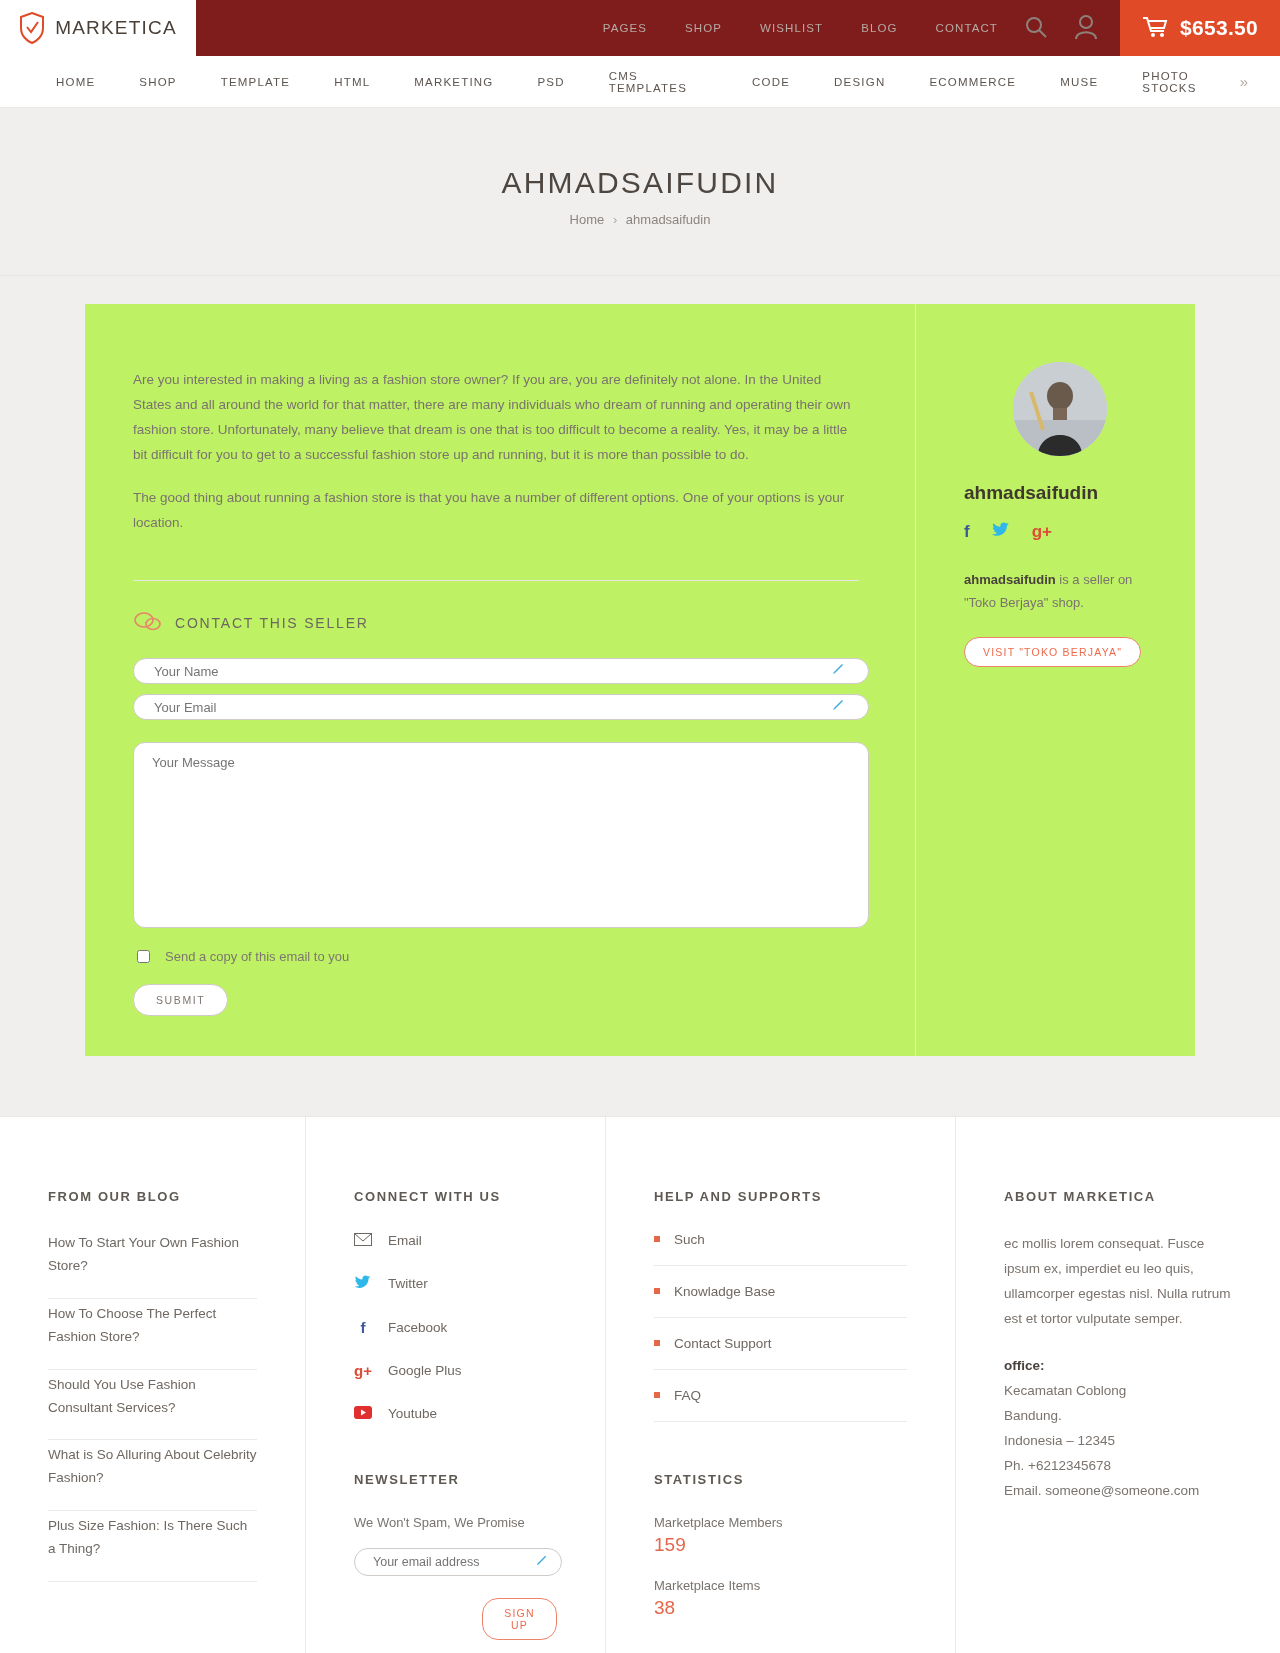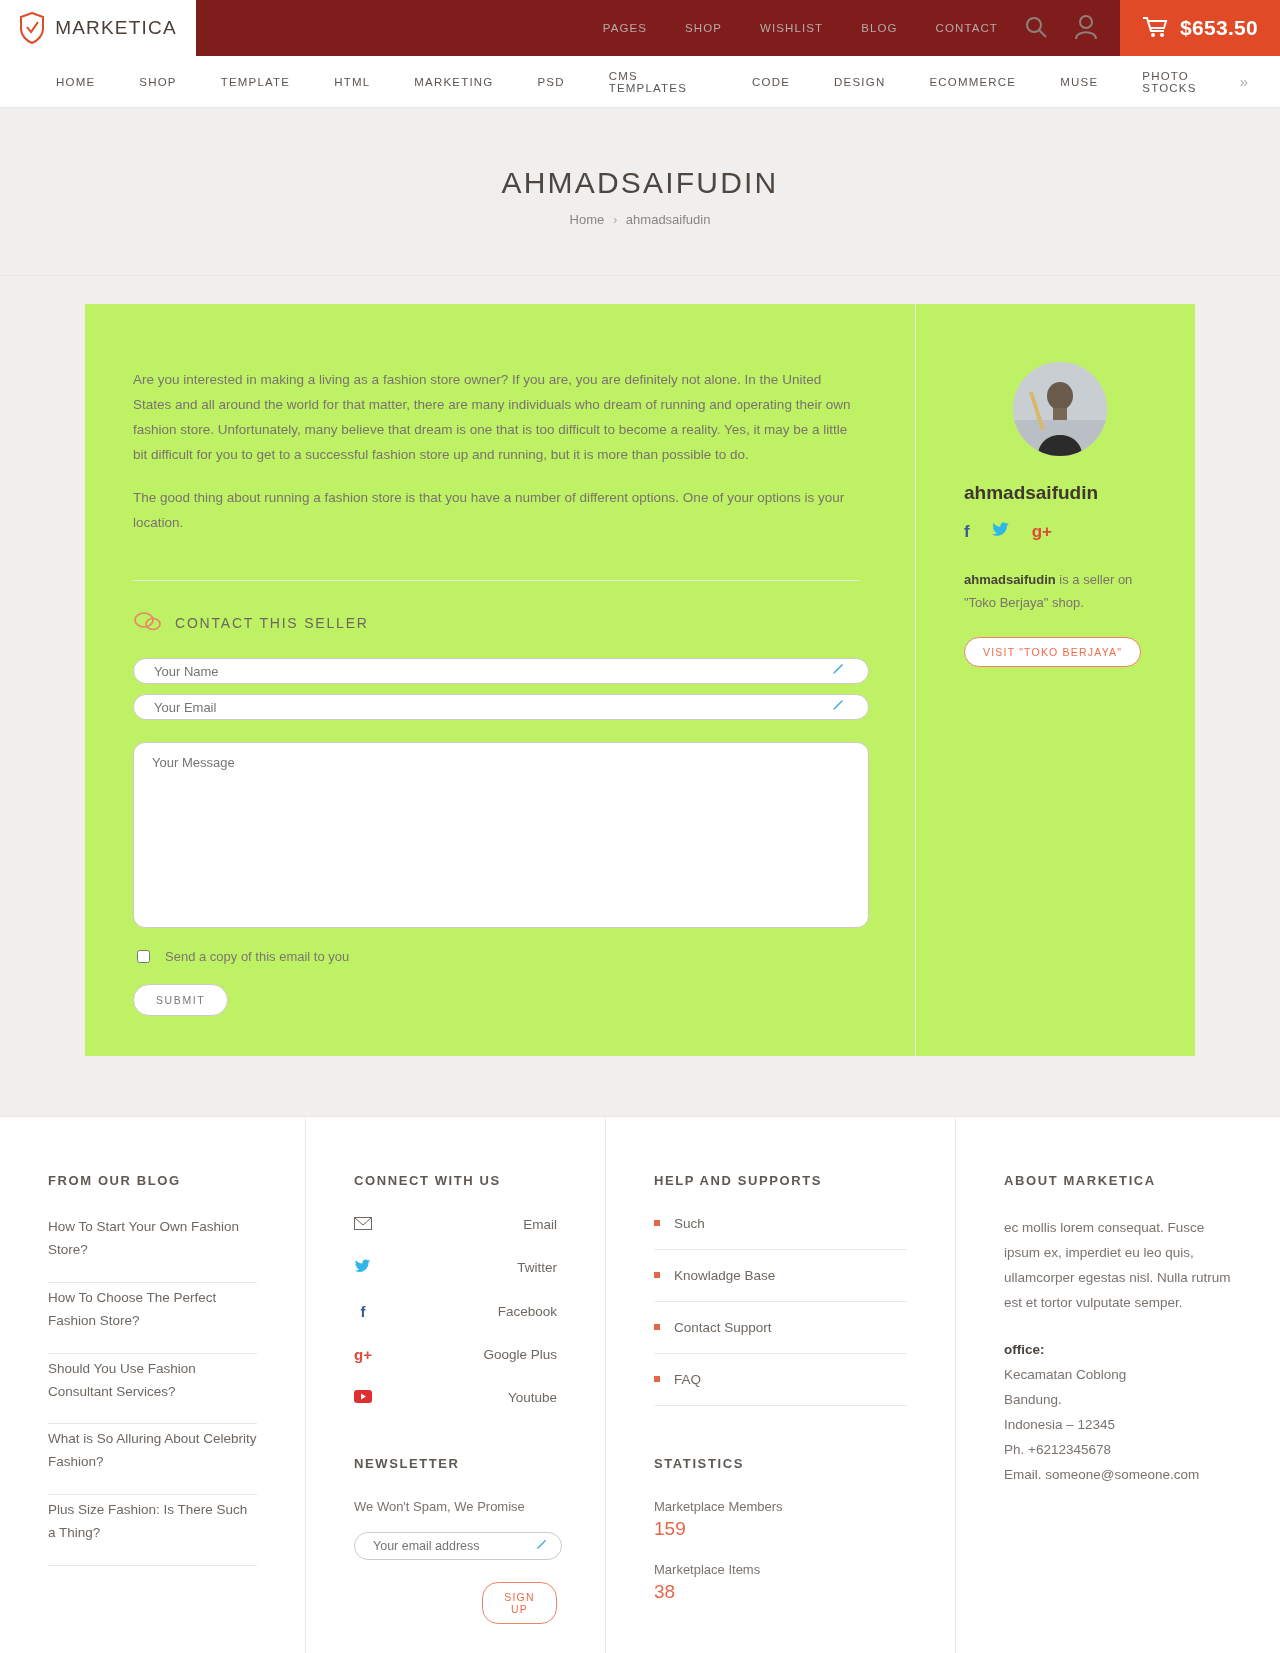--- a/index.html
+++ b/index.html
@@ -89,27 +89,27 @@
     font-family:"Liberation Sans", sans-serif;
   }
 
   
   .footer { background:#fff; display:flex; border-top:1px solid #e9e6e3; }
   .fcol { padding:56px 48px 60px; }
   .fcol.c1 { width:305px; }
   .fcol.c2 { width:300px; border-left:1px solid #eceae8; }
   .fcol.c3 { width:350px; border-left:1px solid #eceae8; }
   .fcol.c4 { flex:1; border-left:1px solid #eceae8; }
-  .fcol h4 { margin:0 0 28px; font-size:13px; letter-spacing:1.6px; color:#5f5953; font-weight:bold; }
+  .fcol h4 { margin:16px 0 28px; font-size:13px; letter-spacing:1.6px; color:#5f5953; font-weight:bold; }
   .blog-list { list-style:none; margin:0; padding:0; }
   .blog-list li { padding:0 0 20px; margin-bottom:4px; border-bottom:1px solid #ebe8e6; font-size:13.5px; line-height:1.7; color:#6f6862; }
   .blog-list li:last-child { border-bottom:1px solid #ebe8e6; }
   .blog-list a { color:#6f6862; text-decoration:none; }
   .connect { list-style:none; margin:0 0 50px; padding:0; }
-  .connect li { display:flex; align-items:center; margin-bottom:26px; font-size:13.5px; color:#6f6862;justify-content:space-between; }
+  .connect li { display:flex; align-items:center; gap:16px; margin-bottom:26px; font-size:13.5px; color:#6f6862; }
   .cicon { width:18px; text-align:center; font-size:15px; }
   .cicon.email { color:#6f6862; }
   .cicon.tw { color:#2eb7e8; }
   .cicon.fb { color:#3b5998; }
   .cicon.gp { color:#dd4b39; }
   .cicon.yt { color:#e02f2f; }
   .news-sub { font-size:13px; color:#7a736e; margin:0 0 18px; }
   .news-field { position:relative; width:208px; }
   .news-field input {
     width:208px; height:28px; border:1px solid #cfcac6; border-radius:15px;

